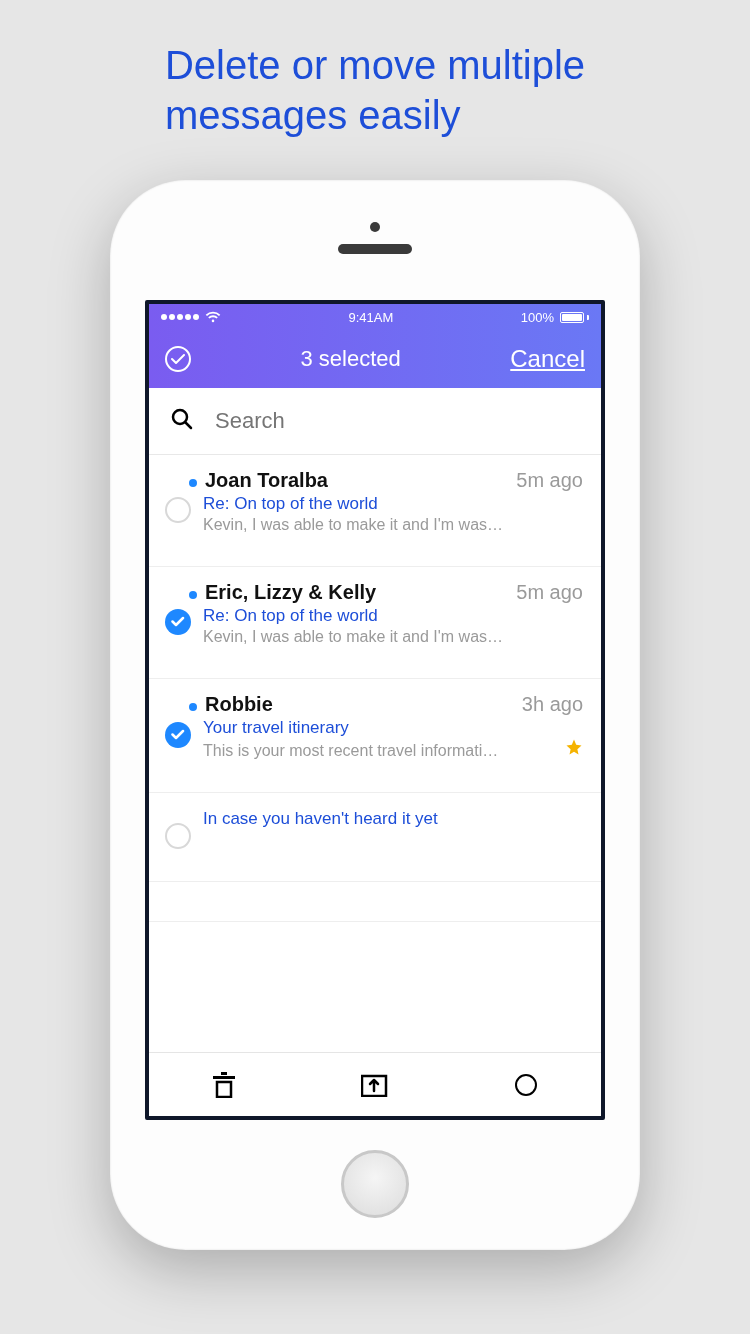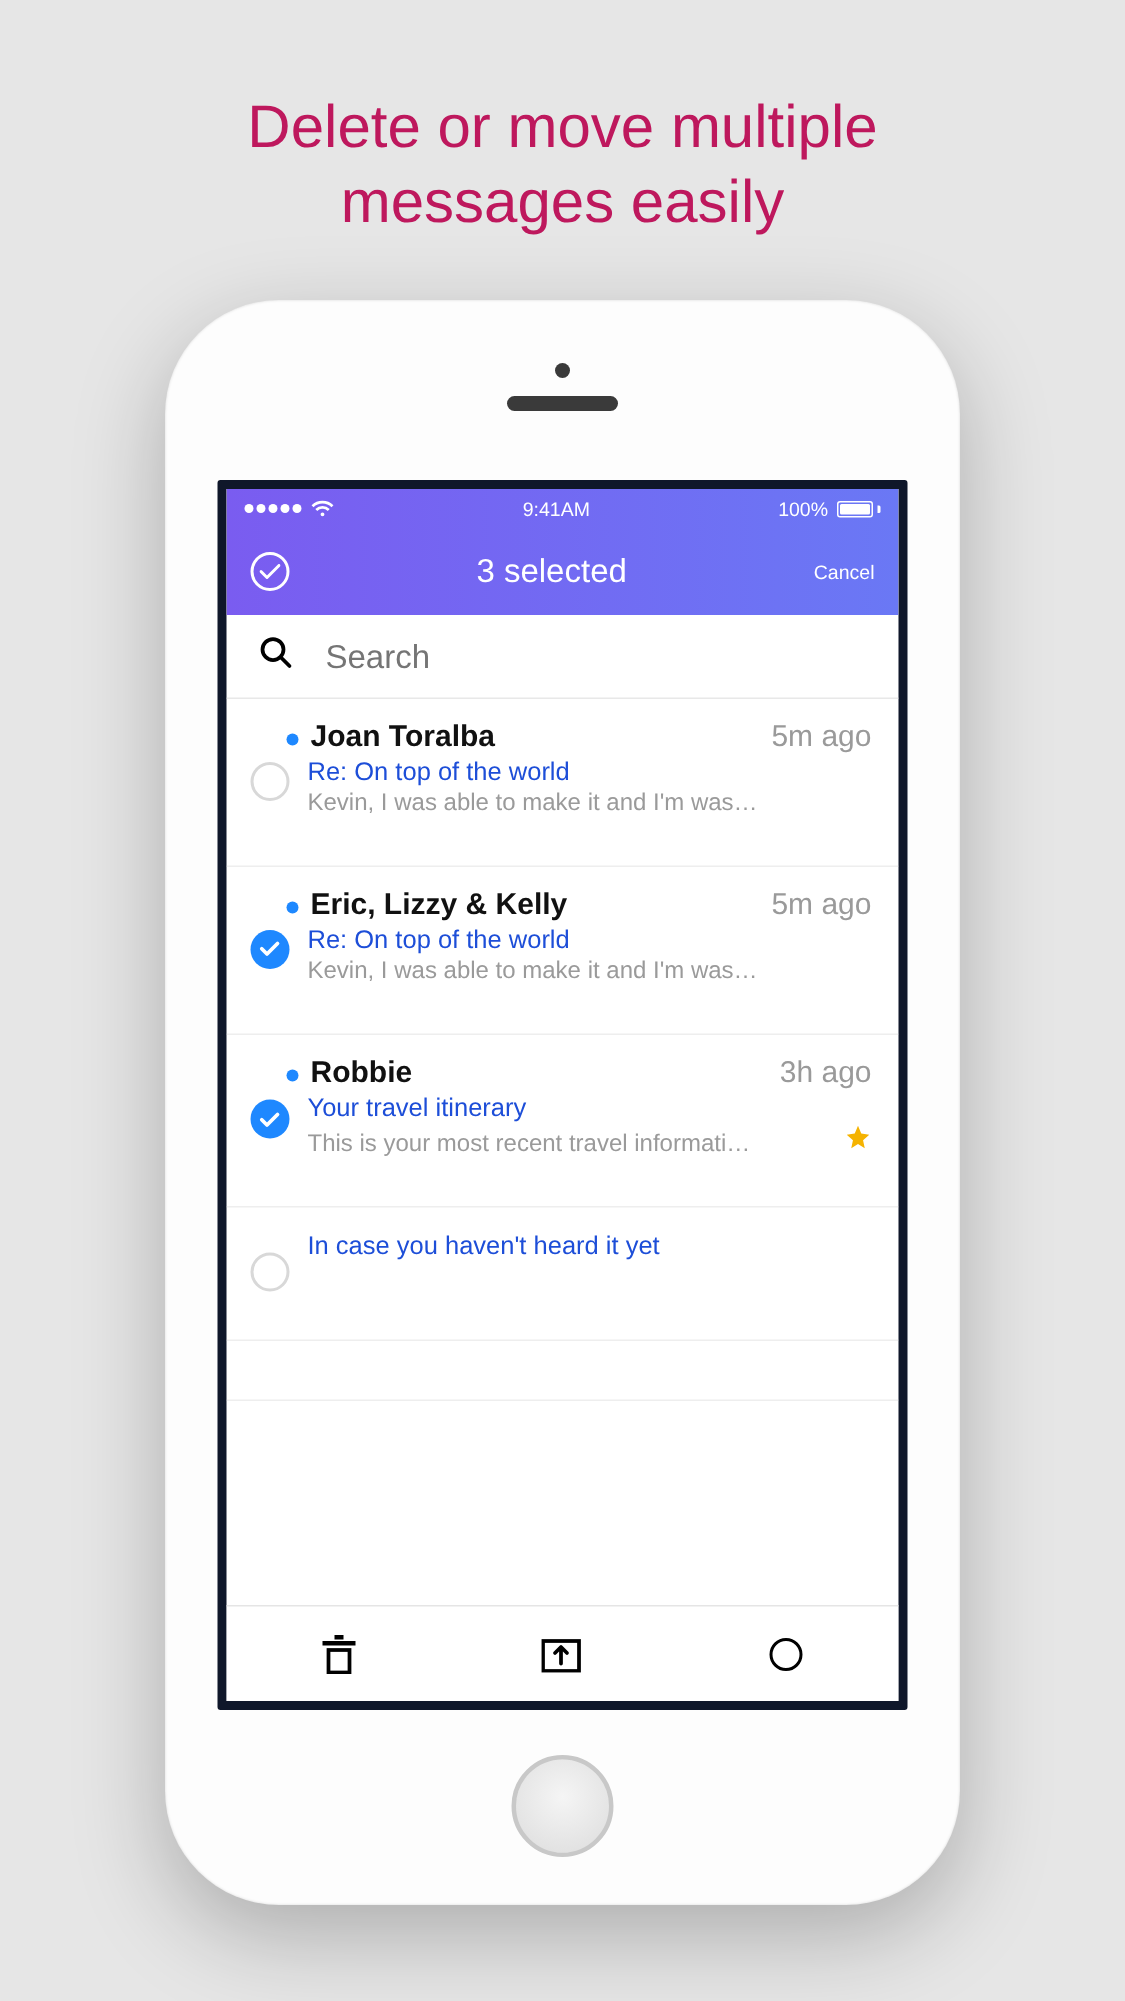--- a/index.html
+++ b/index.html
@@ -5,23 +5,22 @@
   * { box-sizing: border-box; margin: 0; padding: 0; }
   html, body { width: 750px; height: 1334px; }
   body {
     background: #e6e6e6;
     font-family: -apple-system, "Helvetica Neue", Helvetica, Arial, sans-serif;
     display: flex;
     flex-direction: column;
     align-items: center;
   }
   .tagline {
-    margin-top: 60px;
-    text-align: center;
-    color: #be185d;
+    margin-top: 40px;
+    color: #1d4ed8;
     font-size: 40px;
     font-weight: 300;
     line-height: 1.25;
   }
   .phone {
     margin-top: 40px;
     width: 530px;
     height: 1070px;
     background: #fdfdfd;
     border-radius: 76px;
@@ -46,21 +45,21 @@
     height: 10px;
     border-radius: 5px;
     background: #3a3a3a;
   }
   .screen {
     position: absolute;
     top: 120px;
     left: 35px;
     right: 35px;
     bottom: 130px;
-    border: 6px solid #0f172a;
+    border: 4px solid #0f172a;
     border-radius: 2px;
     background: #fff;
     display: flex;
     flex-direction: column;
     overflow: hidden;
   }
   .home-btn {
     position: absolute;
     bottom: 32px;
     width: 68px;
@@ -98,23 +97,23 @@
     color: #fff;
     font-size: 22px;
   }
   .nav-title { font-weight: 400; }
   .nav-select-all {
     width: 26px; height: 26px;
     border: 2px solid #fff;
     border-radius: 50%;
     display: flex; align-items: center; justify-content: center;
   }
-  .nav-cancel { font-size: 13px; }
+  .nav-cancel { font-size: 24px; text-decoration: underline; }
   .search-row {
-    height: 56px;
+    height: 67px;
     display: flex;
     align-items: center;
     padding: 0 22px;
     gap: 22px;
     border-bottom: 1px solid #e8e8e8;
   }
   .search-input {
     border: none;
     font-size: 22px;
     color: #999;

